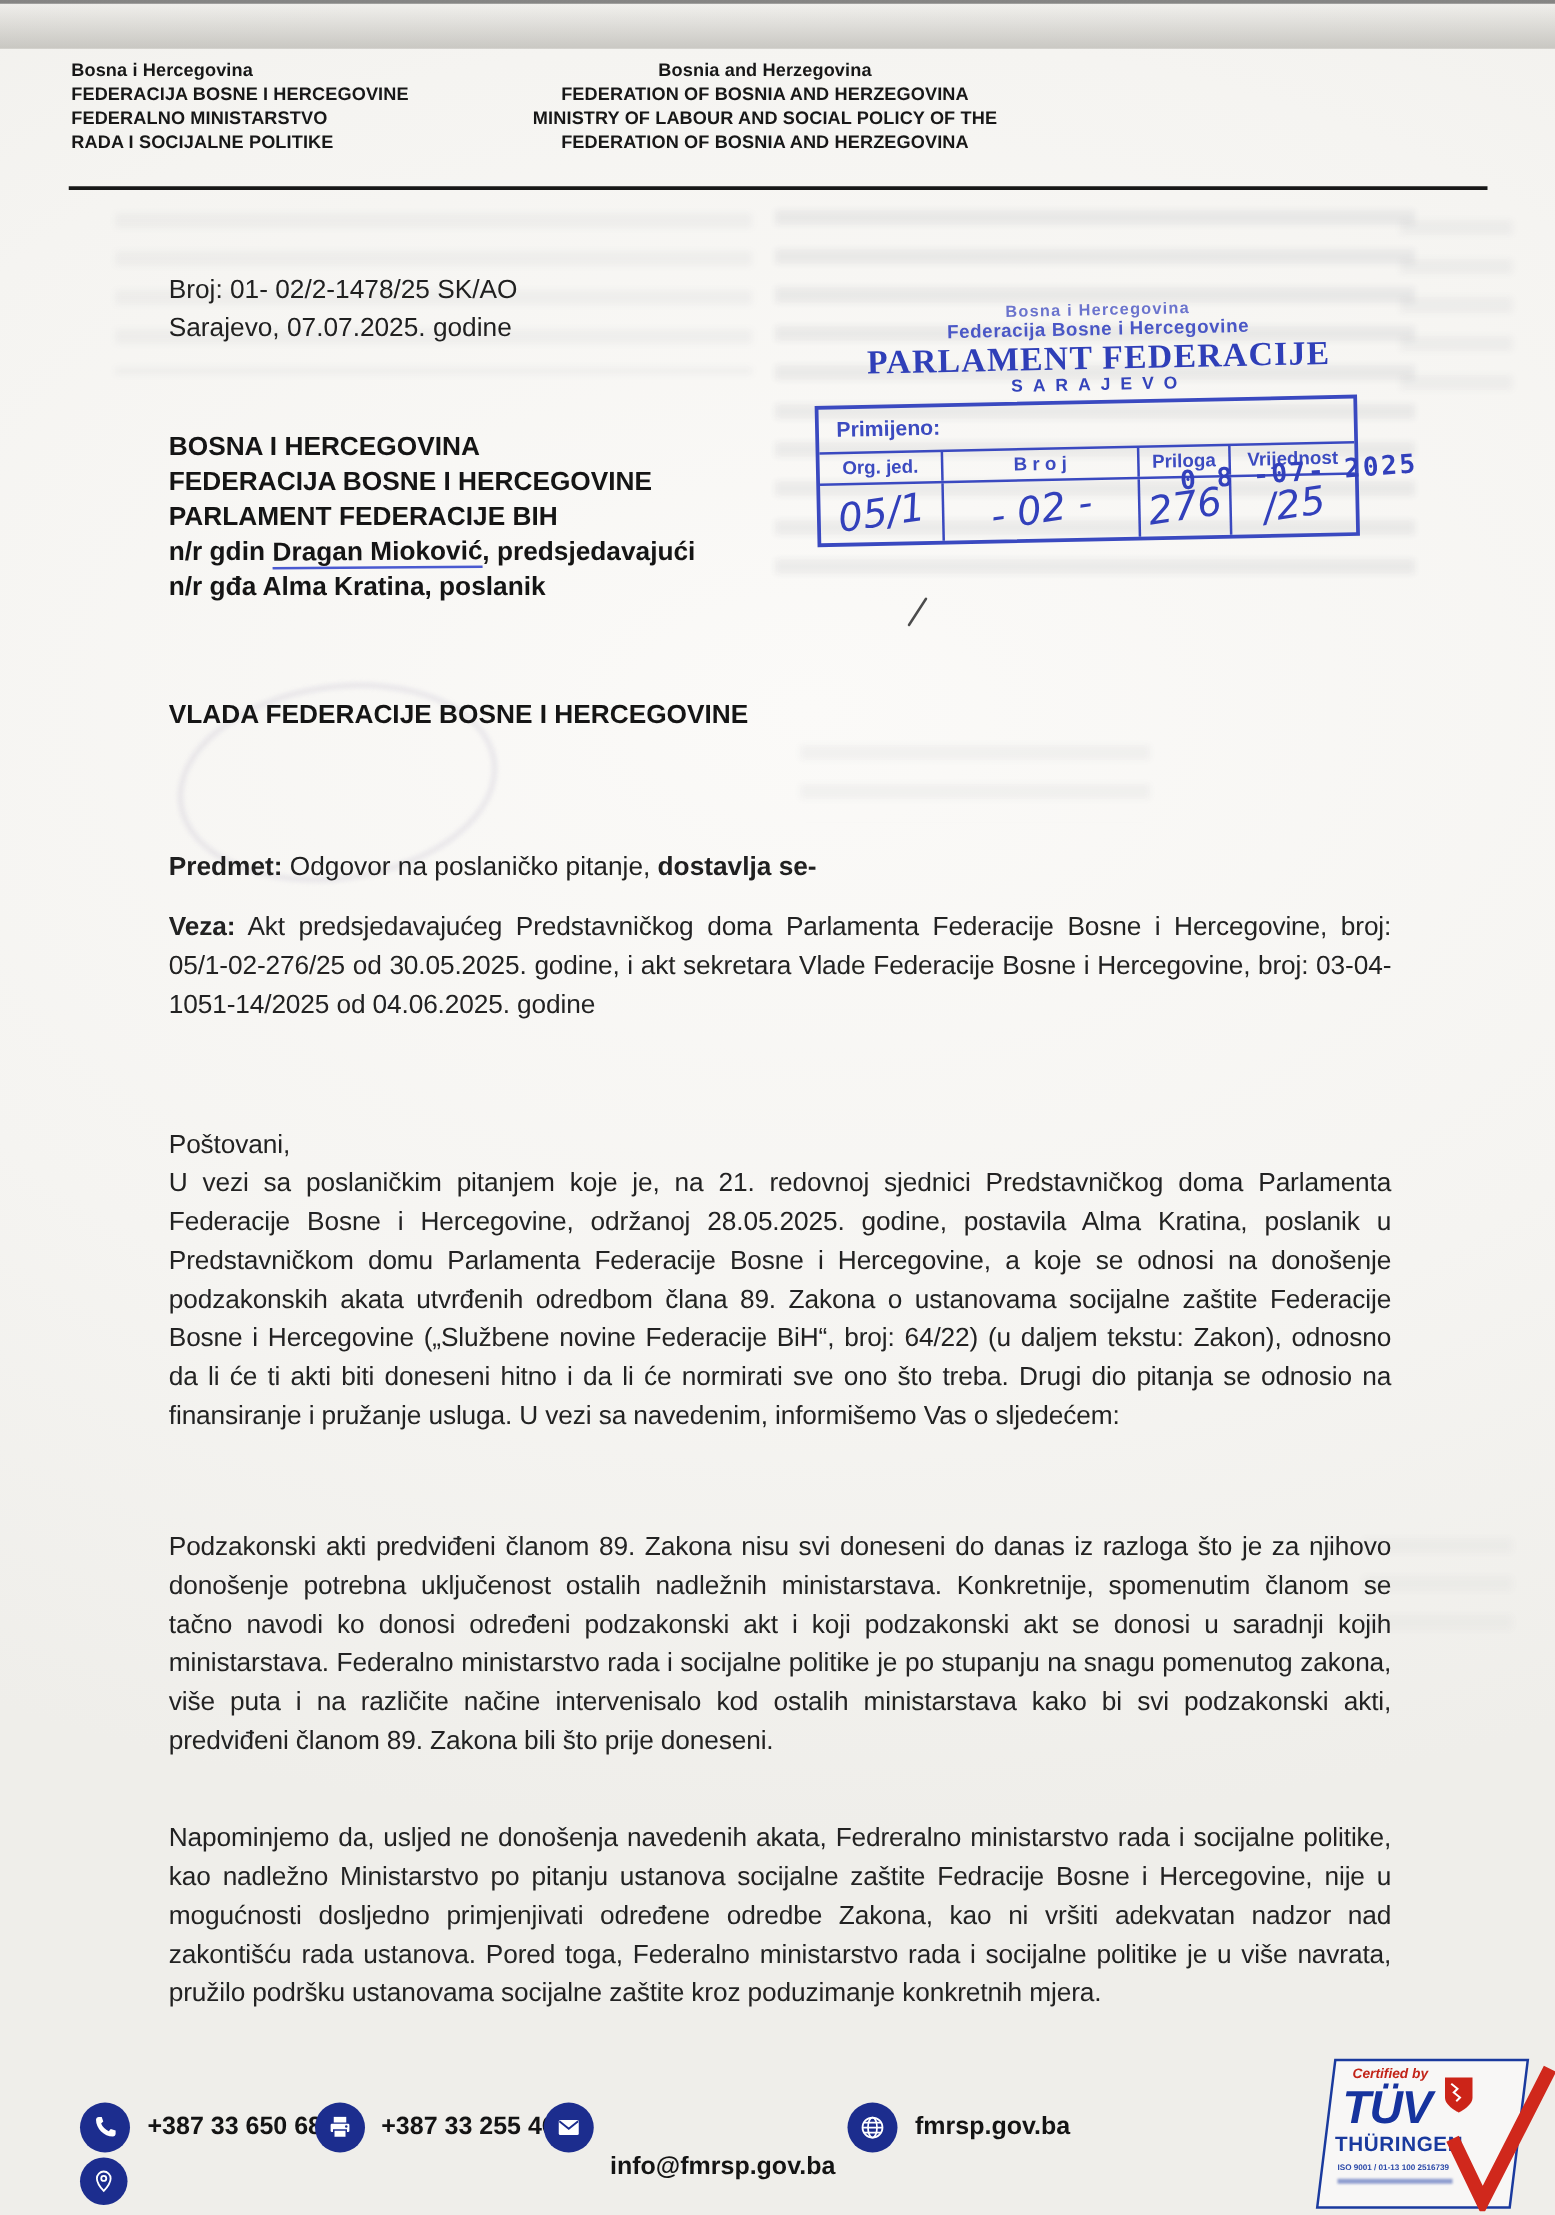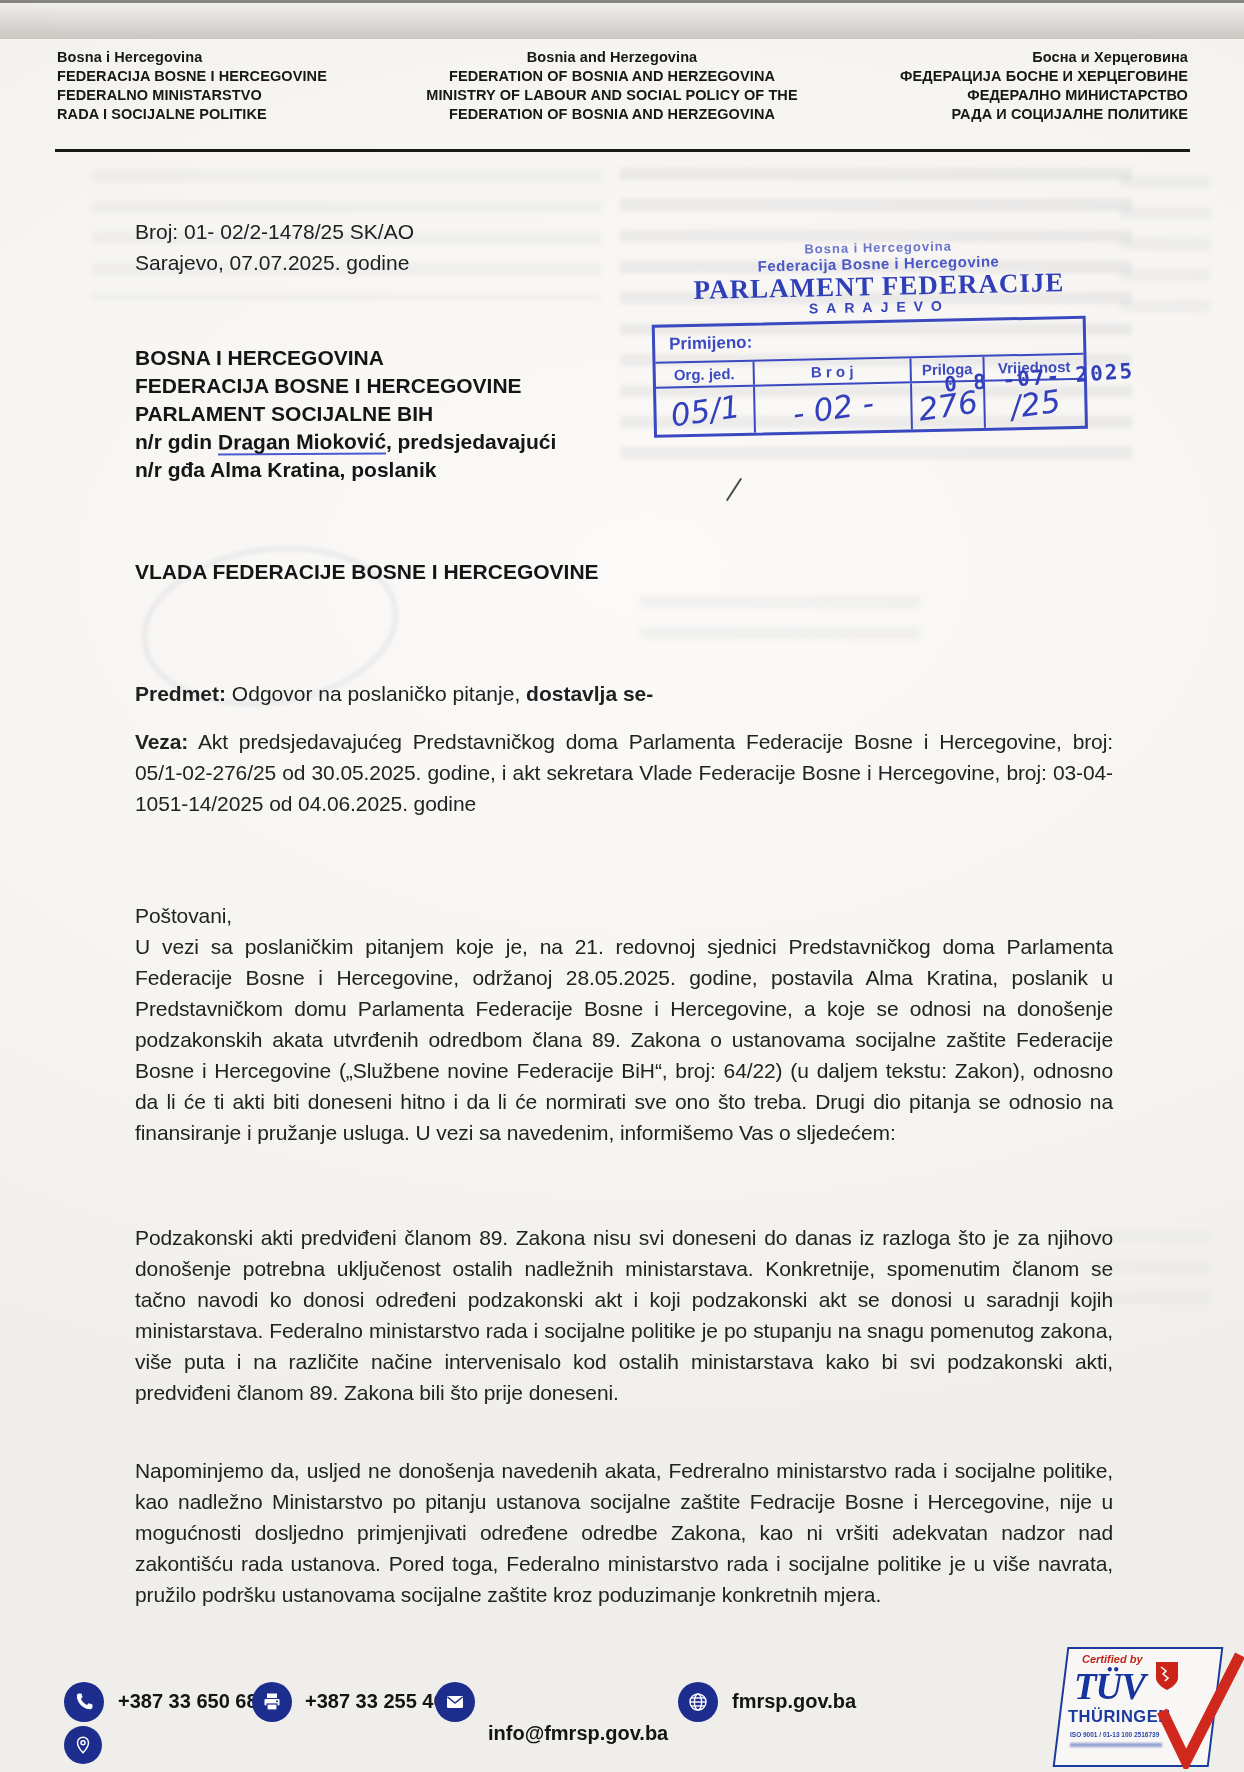--- a/index.html
+++ b/index.html
@@ -54,21 +54,21 @@
   .p2{top:1222px;}
   .p3{top:1455px;}
   
   .fcirc{width:40px;height:40px;border-radius:50%;background:#1c2d8e;display:flex;align-items:center;justify-content:center;}
   .fcirc svg{display:block;}
   .flabel{font-size:20px;font-weight:bold;color:#141414;white-space:nowrap;}
   
   .tuv{left:1052px;top:1645px;width:192px;height:125px;}
   .tuv-frame{position:absolute;left:8px;top:2px;width:152px;height:116px;border:2px solid #1a3a9e;transform:skewX(-7deg);background:rgba(255,255,255,.55);}
   .tuv-cert{position:absolute;left:30px;top:8px;font-size:11px;font-weight:bold;font-style:italic;color:#c22418;}
-  .tuv-brand{position:absolute;left:22px;top:20px;font-size:37px;font-weight:900;font-style:italic;color:#16339e;letter-spacing:-1px;font-family:Liberation Serif, serif;}
+  .tuv-brand{position:absolute;left:22px;top:20px;font-size:37px;font-weight:900;font-style:italic;color:#16339e;letter-spacing:-1px;font-family:Liberation Sans, sans-serif;}
   .tuv-region{position:absolute;left:16px;top:62px;font-size:16.5px;font-weight:bold;color:#1a3a9e;letter-spacing:.5px;}
   .tuv-iso{position:absolute;left:18px;top:86px;font-size:6.5px;font-weight:bold;color:#2a48a8;}
   .tuv-line2{position:absolute;left:18px;top:98px;width:92px;height:4px;background:rgba(40,70,170,.5);filter:blur(1px);}
   .tuv-shield{position:absolute;left:102px;top:16px;}
   .tuv-check{position:absolute;left:96px;top:4px;}
 </style>
 </head>
 <body>
 
 <div id="page">
@@ -88,26 +88,20 @@
     <div>Bosna i Hercegovina</div>
     <div>FEDERACIJA BOSNE I HERCEGOVINE</div>
     <div>FEDERALNO MINISTARSTVO</div>
     <div>RADA I SOCIJALNE POLITIKE</div>
   </div>
   <div class="abs hdr hdr-c">
     <div>Bosnia and Herzegovina</div>
     <div>FEDERATION OF BOSNIA AND HERZEGOVINA</div>
     <div>MINISTRY OF LABOUR AND SOCIAL POLICY OF THE</div>
     <div>FEDERATION OF BOSNIA AND HERZEGOVINA</div>
-  </div>
-  <div class="abs hdr hdr-r">
-    <div>Босна и Херцеговина</div>
-    <div>ФЕДЕРАЦИЈА БОСНЕ И ХЕРЦЕГОВИНЕ</div>
-    <div>ФЕДЕРАЛНО МИНИСТАРСТВО</div>
-    <div>РАДА И СОЦИЈАЛНЕ ПОЛИТИКЕ</div>
   </div>
   <div class="abs rule"></div>
 
   <div class="abs refblk">
     <div>Broj: 01- 02/2-1478/25 SK/AO</div>
     <div>Sarajevo, 07.07.2025. godine</div>
   </div>
 
   <div class="abs stamp">
     <div class="s1">Bosna i Hercegovina</div>
@@ -136,21 +130,21 @@
             <span class="hw">/25</span>
           </div>
       </div>
       <div class="sdate">0 8 -07- 2025</div>
     </div>
   </div>
 
   <div class="abs rcpt">
     <div>BOSNA I HERCEGOVINA</div>
     <div>FEDERACIJA BOSNE I HERCEGOVINE</div>
-    <div>PARLAMENT SOCIJALNE BIH</div>
+    <div>PARLAMENT FEDERACIJE BIH</div>
     <div><span>n/r gdin </span><span class="pen-underline">Dragan Mioković</span><span>, predsjedavajući</span></div>
     <div>n/r gđa Alma Kratina, poslanik</div>
   </div>
   <div class="abs rcpt2">
     <div>VLADA FEDERACIJE BOSNE I HERCEGOVINE</div>
   </div>
   <div class="abs backslash"></div>
 
   <div class="abs subject">
     <span class="b">Predmet:</span><span> Odgovor na poslaničko pitanje, </span><span class="b">dostavlja se-</span>

